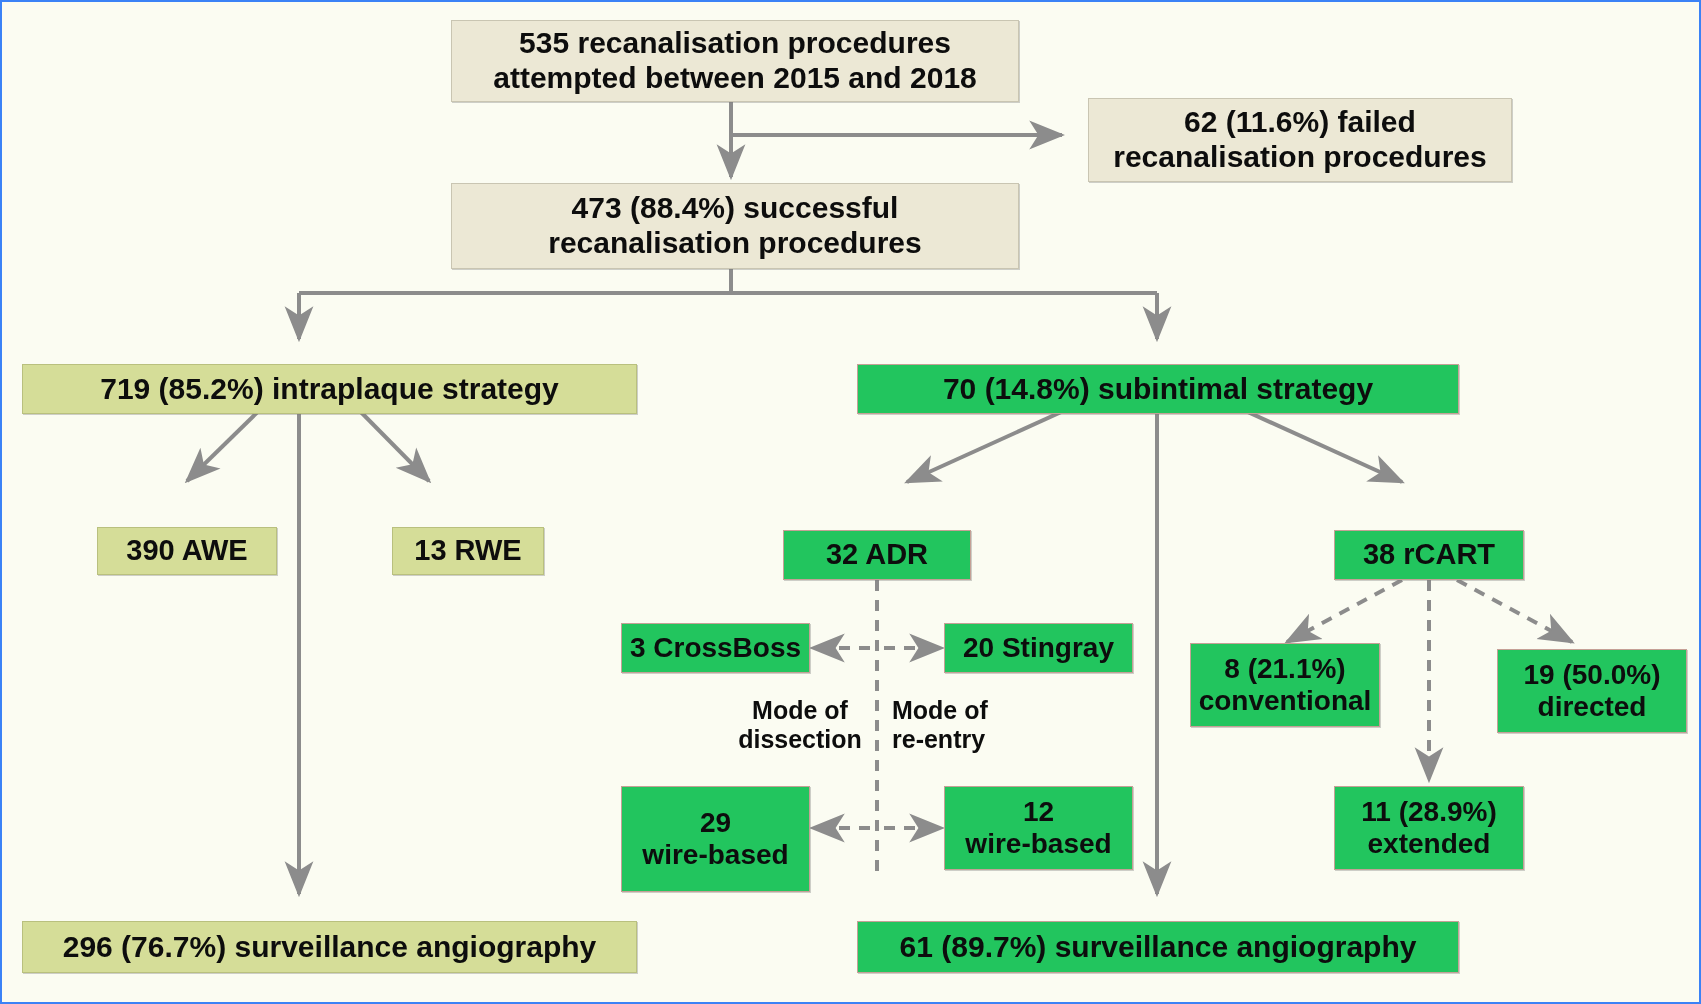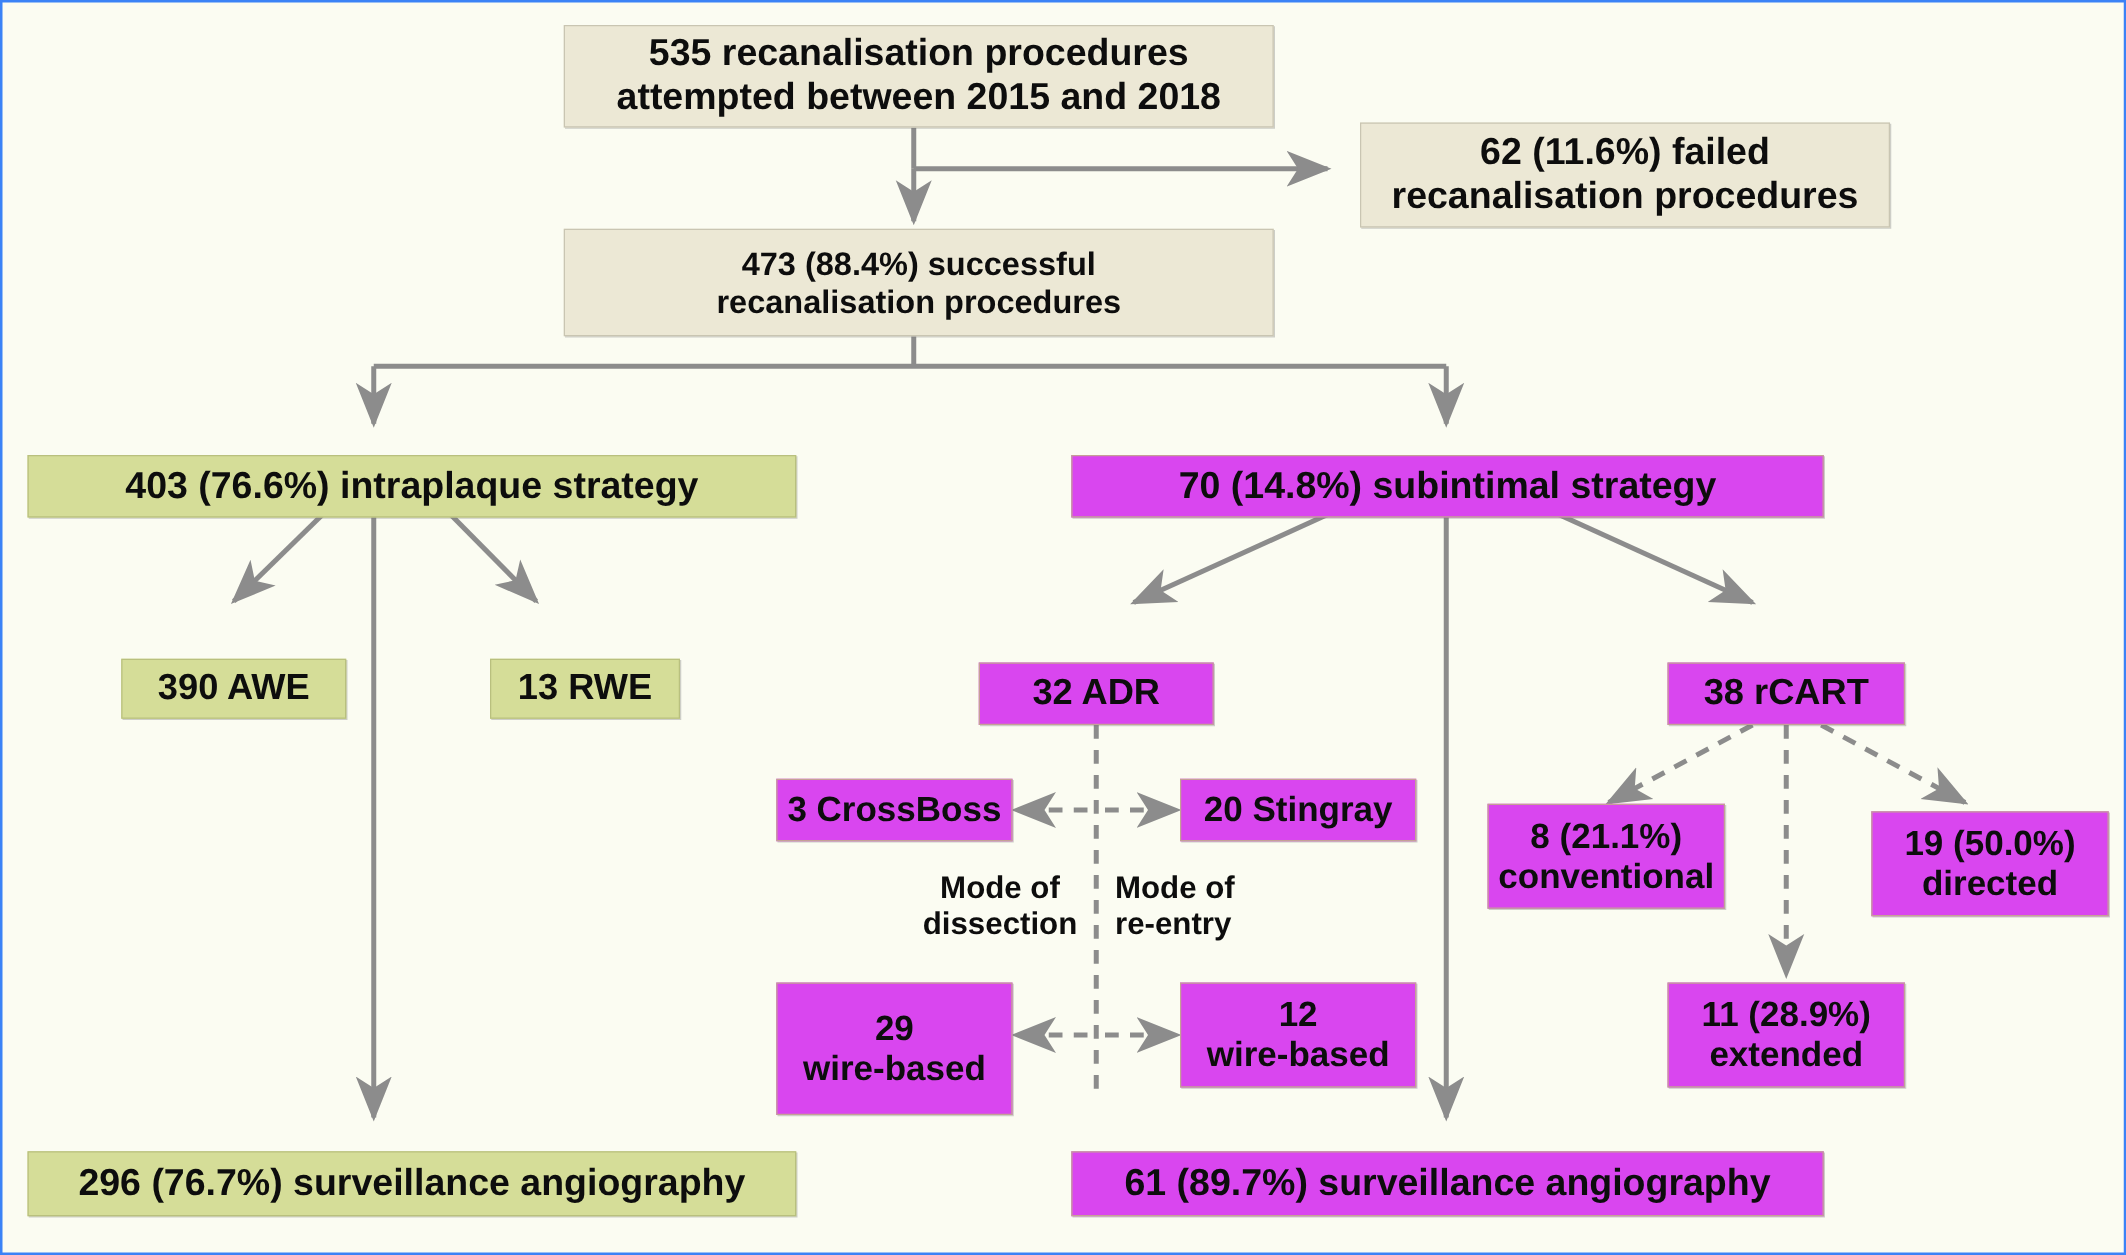--- a/index.html
+++ b/index.html
@@ -34,21 +34,21 @@
     font-weight: bold;
     color: #0d0d0d;
     line-height: 1.16;
     border: 1px solid #bdbdb5;
     box-shadow: 1px 1px 0 rgba(120,120,120,0.35);
     white-space: pre-line;
     padding: 2px 6px;
   }
   .cream  { background: #ece8d5; border-color: #c9c5b2; }
   .green  { background: #d5dd98; border-color: #b9c07e; }
-  .pink   { background: #d946ef; border-color: #c5a096; }
+  .pink   { background: #22c55e; border-color: #c5a096; }
   .plain-label {
     position: absolute;
     font-weight: bold;
     color: #0d0d0d;
     text-align: center;
     line-height: 1.16;
     white-space: pre-line;
   }
 </style>
 </head>
@@ -104,24 +104,24 @@
       <path d="M882,826 L940,826" marker-end="url(#arrowheadD)"></path>
     </g>
   </svg>
 
   <div class="node cream" style="left:449px; top:18px; width:568px; height:82px; font-size:30px;">535 recanalisation procedures
 attempted between 2015 and 2018</div>
 
   <div class="node cream" style="left:1086px; top:96px; width:424px; height:84px; font-size:30px;">62 (11.6%) failed
 recanalisation procedures</div>
 
-  <div class="node cream" style="left:449px; top:181px; width:568px; height:86px; font-size:26px;">473 (88.4%) successful
+  <div class="node cream" style="left:449px; top:181px; width:568px; height:86px; font-size:30px;">473 (88.4%) successful
 recanalisation procedures</div>
 
-  <div class="node green" style="left:20px; top:362px; width:615px; height:50px; font-size:30px;">403 (76.6%) intraplaque strategy</div>
+  <div class="node green" style="left:20px; top:362px; width:615px; height:50px; font-size:30px;">719 (85.2%) intraplaque strategy</div>
 
   <div class="node pink" style="left:855px; top:362px; width:602px; height:50px; font-size:30px;">70 (14.8%) subintimal strategy</div>
 
   <div class="node green" style="left:95px; top:525px; width:180px; height:48px; font-size:29px;">390 AWE</div>
 
   <div class="node green" style="left:390px; top:525px; width:152px; height:48px; font-size:29px;">13 RWE</div>
 
   <div class="node pink" style="left:781px; top:528px; width:188px; height:50px; font-size:29px;">32 ADR</div>
 
   <div class="node pink" style="left:1332px; top:528px; width:190px; height:50px; font-size:29px;">38 rCART</div>

